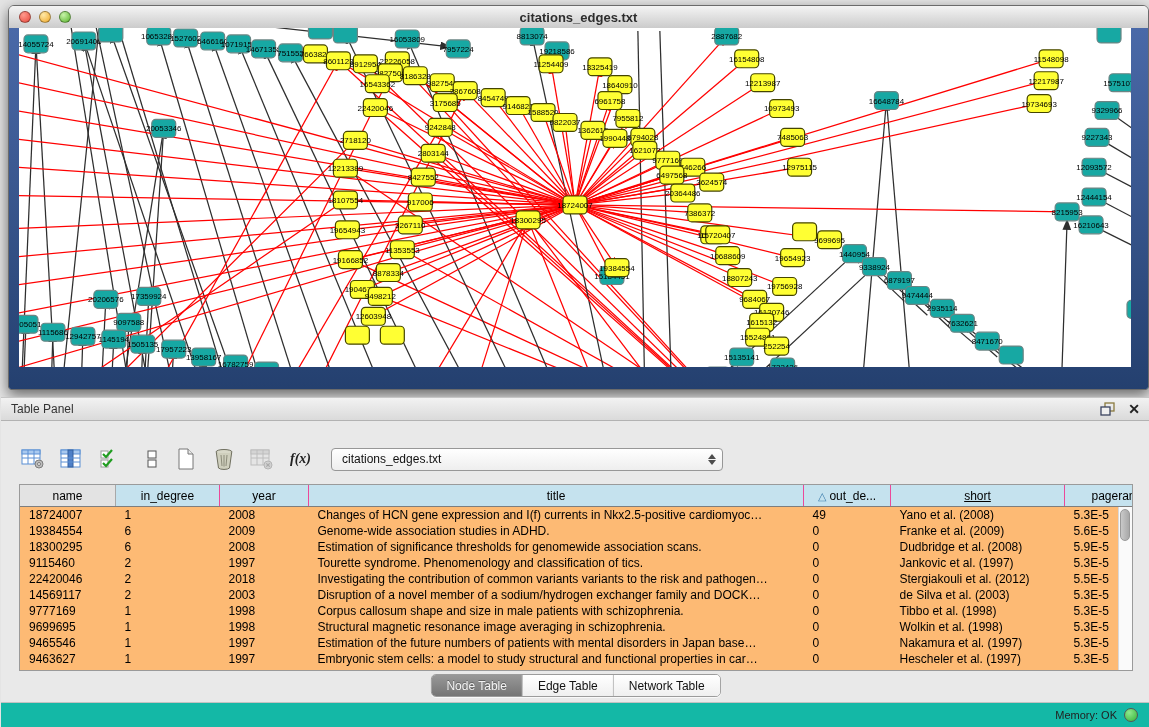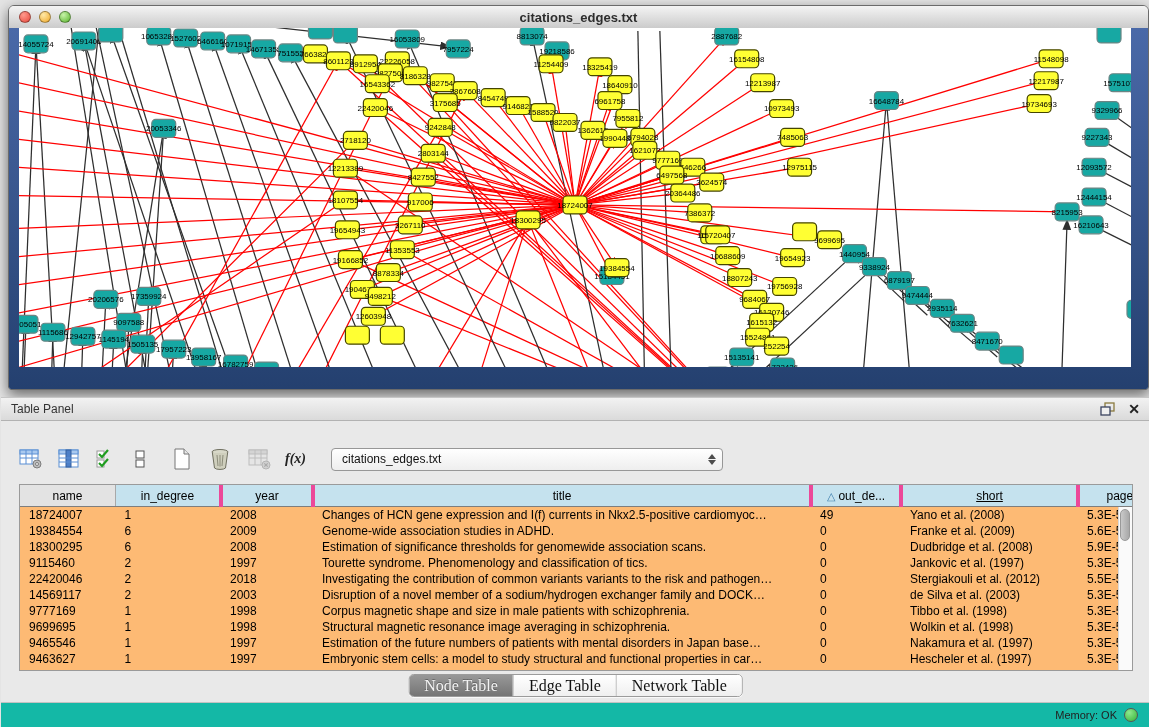--- a/index.html
+++ b/index.html
@@ -46,21 +46,21 @@
     background:linear-gradient(#f2f2f2,#dadada);
     border-top:1px solid #c6c6c6;border-bottom:1px solid #b2b2b2;
     display:flex;align-items:center;
   }
   .panel-title{font-size:12px;color:#333;margin-left:10px;}
   .panel-titlebar .spacer{flex:1;}
   .pt-btn{width:20px;height:18px;display:flex;align-items:center;justify-content:center;margin-right:6px;cursor:default;}
   .close-x{font-size:14px;font-weight:bold;color:#222;line-height:1;}
   
   .toolbar{position:absolute;left:18px;top:44px;height:36px;display:flex;align-items:center;gap:12px;}
-  .tb-icon{width:26px;height:26px;display:flex;align-items:center;justify-content:flex-start;}
+  .tb-icon{width:26px;height:26px;display:flex;align-items:center;justify-content:flex-end;}
   .fx{font-family:"Liberation Serif",serif;font-style:italic;font-weight:bold;font-size:14px;color:#222;}
   .dropdown{
     width:392px;height:23px;box-sizing:border-box;margin-left:8px;
     background:linear-gradient(#ffffff,#eeeeee);
     border:1px solid #979797;border-radius:4px;
     display:flex;align-items:center;font-size:12px;color:#111;
     padding:0 6px 0 10px;
   }
   .dropdown .dd-label{flex:1;}
   .dd-arrows{display:flex;flex-direction:column;gap:1px;align-items:center;}
@@ -68,21 +68,21 @@
   .dd-arrows .up{border-bottom:5px solid #4d4d4d;}
   .dd-arrows .dn{border-top:5px solid #4d4d4d;}
   
   .grid-wrap{
     position:absolute;left:18px;top:87px;width:1114px;height:187px;box-sizing:border-box;
     background:#fdba74;border:1px solid #9a9a9a;overflow:hidden;
   }
   table.grid{border-collapse:collapse;table-layout:fixed;width:1100px;font-size:12px;color:#000;}
   table.grid th{
     height:21px;font-weight:normal;text-align:center;
-    background:#c5e2ee;border-right:4px solid #ec4899;border-bottom:1px solid #7e7e7e;
+    background:#c5e2ee;border-right:1px solid #ec4899;border-bottom:1px solid #7e7e7e;
     padding:0 4px;overflow:hidden;white-space:nowrap;
   }
   table.grid th.key{background:#e3e3e3;border-right:1px solid #a8a8a8;}
   table.grid td{
     height:16px;padding:0 2px 0 9px;white-space:nowrap;overflow:hidden;text-overflow:ellipsis;
     border:none;
   }
   .sort-tri{color:#3f7fae;font-size:11px;margin-right:3px;}
   .vscroll{
     position:absolute;right:0;top:22px;bottom:0;width:13px;
@@ -90,21 +90,21 @@
   }
   .vthumb{
     position:absolute;left:1px;top:2px;width:10px;height:32px;border-radius:6px;
     background:linear-gradient(90deg,#c9c9c9,#a8a8a8);border:1px solid #999;box-sizing:border-box;
   }
   
   .seg{
     position:absolute;top:277px;left:50%;transform:translateX(-50%);
     display:flex;border:1px solid #9b9b9b;border-radius:5px;overflow:hidden;
     background:#fff;box-shadow:0 1px 0 rgba(255,255,255,.7);
-    font-size:16px;height:21px;align-items:stretch;font-family:Liberation Serif, serif;
+    font-size:12px;height:21px;align-items:stretch;
   }
   .seg .tab{display:flex;align-items:center;padding:0 15px;background:linear-gradient(#ffffff,#efefef);color:#111;border-left:1px solid #bdbdbd;}
   .seg .tab:first-child{border-left:none;}
   .seg .tab.sel{background:linear-gradient(#989898,#757575);color:#f3f3f3;text-shadow:0 -1px 0 rgba(0,0,0,.3);}
   
   .statusbar{
     position:absolute;left:0;bottom:0;width:100%;height:25px;box-sizing:border-box;
     background:#14b8a6;border-top:1px solid #c2c2c2;
     display:flex;align-items:center;justify-content:flex-end;
   }
@@ -932,21 +932,21 @@
             <td>2003</td>
             <td>Disruption of a novel member of a sodium/hydrogen exchanger family and DOCK…</td>
             <td>0</td>
             <td>de Silva et al. (2003)</td>
             <td>5.3E-5</td>
           </tr>
           <tr>
             <td>9777169</td>
             <td>1</td>
             <td>1998</td>
-            <td>Corpus magnetic shape and size in male patients with schizophrenia.</td>
+            <td>Corpus callosum shape and size in male patients with schizophrenia.</td>
             <td>0</td>
             <td>Tibbo et al. (1998)</td>
             <td>5.3E-5</td>
           </tr>
           <tr>
             <td>9699695</td>
             <td>1</td>
             <td>1998</td>
             <td>Structural magnetic resonance image averaging in schizophrenia.</td>
             <td>0</td>

